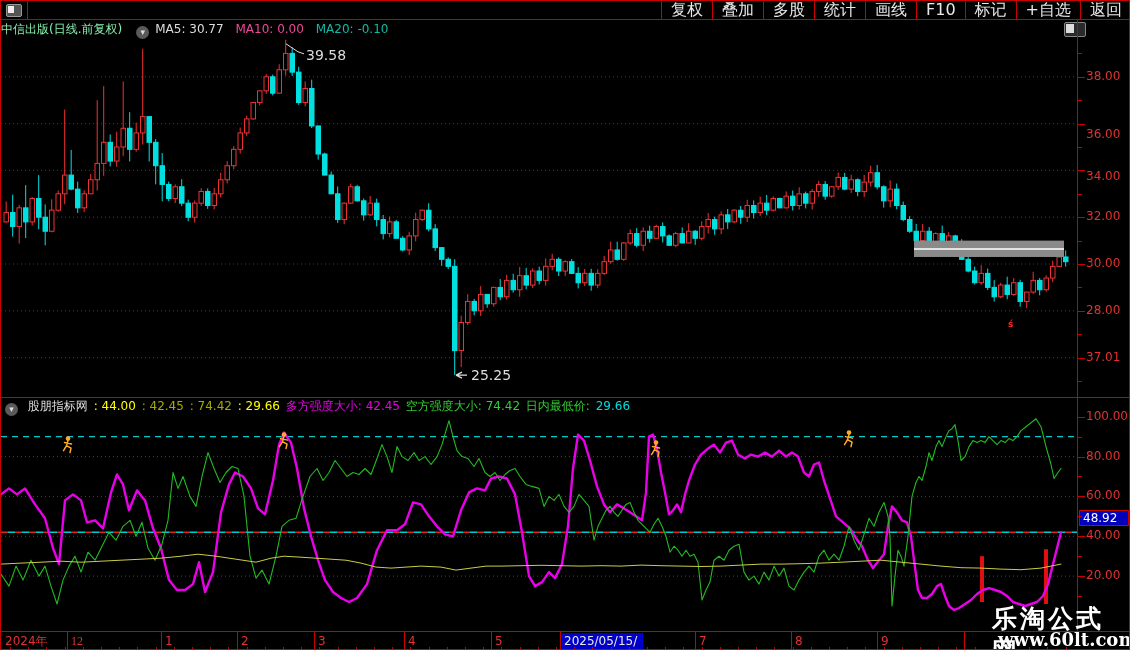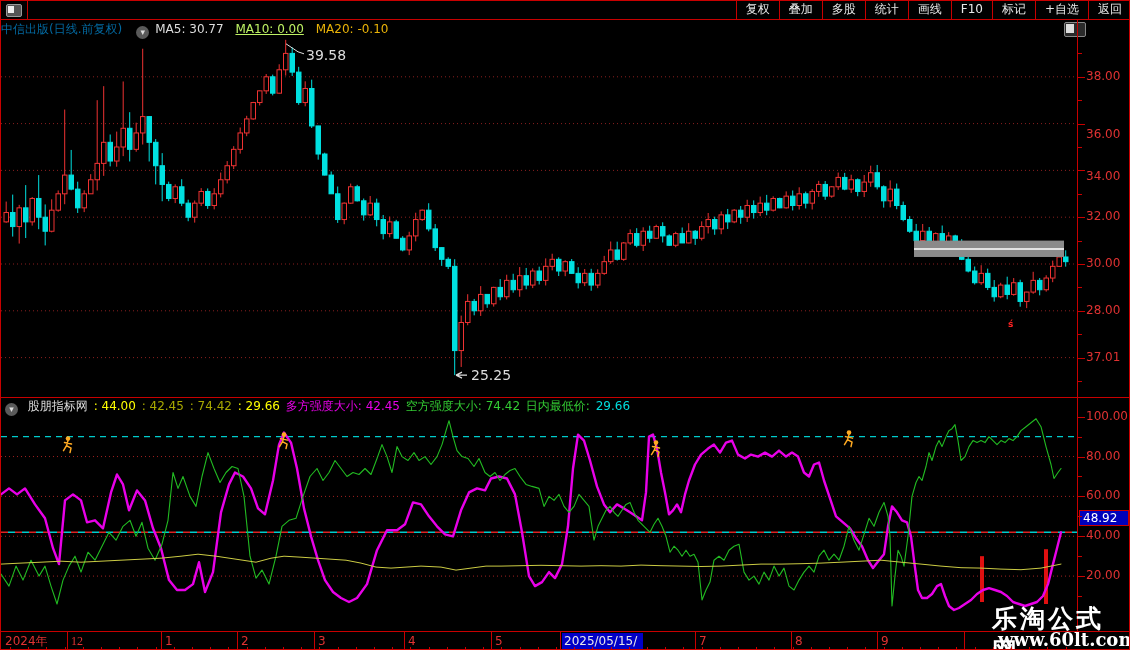--- a/index.html
+++ b/index.html
@@ -9,25 +9,25 @@
   
   #toolbar{position:absolute;left:0;top:0;width:1130px;height:18px;background:#000;
     border-bottom:1px solid #c80000;display:flex;align-items:stretch;}
   #tb-icon{width:26px;border-right:1px solid #c80000;display:flex;align-items:center;justify-content:center;}
   #tb-icon .sq{width:14px;height:11px;background:#555;border:1px solid #999;border-radius:2px;position:relative;}
   #tb-icon .sq:after{content:"";position:absolute;left:1px;top:1px;width:6px;height:7px;background:#eee;}
   #tb-left{display:flex;align-items:center;padding-left:8px;gap:0;}
   #tb-left .tb-item{color:#e8e8e8;font-size:12px;line-height:18px;padding:0 7px;cursor:default;white-space:nowrap;}
   #tb-left .tb-item.active{color:#00e5e5;}
   #tb-right{margin-left:auto;display:flex;}
-  #tb-right .tb-btn{color:#e8e8e8;font-size:12px;line-height:17px;padding:0 9px;border-left:1px solid #c80000;white-space:nowrap;}
+  #tb-right .tb-btn{color:#e8e8e8;font-size:16px;line-height:17px;padding:0 9px;border-left:1px solid #c80000;white-space:nowrap;}
   
   #titlebar{position:absolute;left:0;top:19px;width:1076px;height:19px;background:#000;font-size:12px;line-height:19px;}
   #titlebar .seg{margin-right:8px;white-space:nowrap;}
-  .c-sym{color:#0369a1;} .c-ma5{color:#dddddd;} .c-ma10{color:#bef264;text-decoration:underline;} .c-ma20{color:#eab308;}
+  .c-sym{color:#86efac;} .c-ma5{color:#dddddd;} .c-ma10{color:#ec4899;} .c-ma20{color:#14b8a6;}
   .circle-ic{display:inline-block;width:13px;height:13px;border-radius:50%;background:#5a5a5a;color:#ddd;
     font-size:9px;line-height:13px;text-align:center;vertical-align:-2px;margin:0 6px;}
   #panel-ic{position:absolute;left:1063px;top:21px;width:20px;height:13px;background:#2a2a2a;
     border:1px solid #888;border-radius:2px;}
   #panel-ic:after{content:"";position:absolute;left:1px;top:1px;width:8px;height:9px;background:#ddd;}
   
   .hline{position:absolute;left:0;width:1130px;height:0;border-top:1px solid #c80000;}
   .vline{position:absolute;top:18px;height:632px;width:0;border-left:1px solid #c80000;}
   
   #right-axis{position:absolute;left:1077px;top:18px;width:52px;height:612px;}

